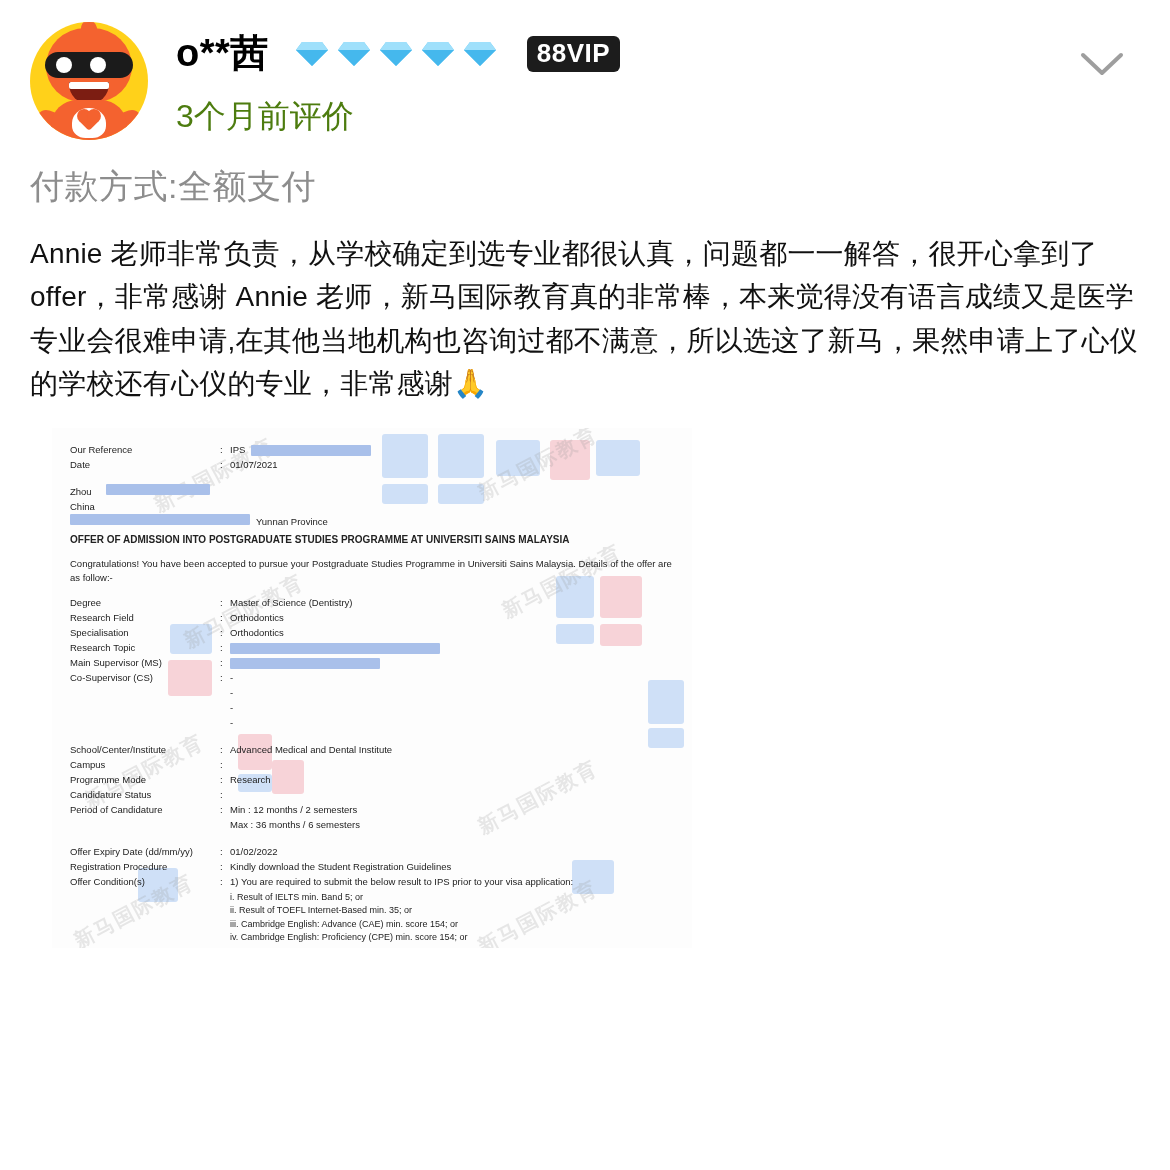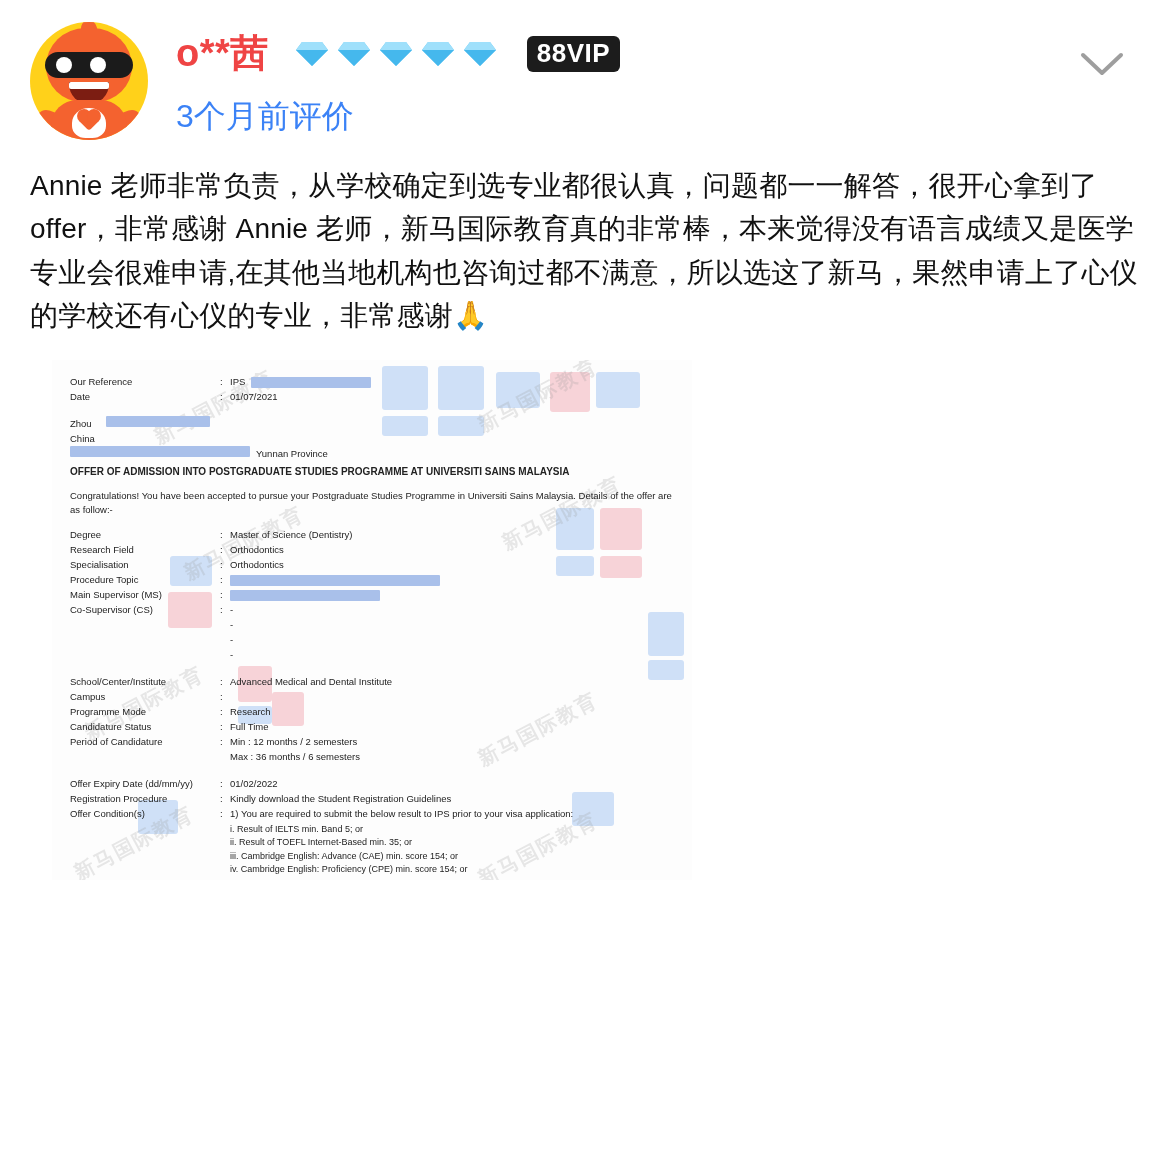--- a/index.html
+++ b/index.html
@@ -160,21 +160,21 @@
     padding-top: 6px;
   }
   .name-row {
     display: flex;
     align-items: center;
     gap: 14px;
   }
   .nickname {
     font-size: 38px;
     font-weight: bold;
-    color: #ef4444;
+    color: #000000;
     letter-spacing: 0.5px;
   }
   .diamonds {
     display: flex;
     align-items: center;
     gap: 8px;
     margin-left: 12px;
   }
   .diamond {
     width: 34px;
@@ -188,21 +188,21 @@
     font-size: 26px;
     font-weight: bold;
     border-radius: 6px;
     padding: 4px 10px 6px 10px;
     letter-spacing: 0.5px;
     line-height: 1;
   }
   .timestamp {
     margin-top: 16px;
     font-size: 32px;
-    color: #3b82f6;
+    color: #4d7c0f;
   }
   .chevron-btn {
     position: absolute;
     right: 10px;
     top: 14px;
     width: 56px;
     height: 56px;
     display: flex;
     align-items: center;
     justify-content: center;
@@ -359,20 +359,21 @@
       <div class="timestamp">3个月前评价</div>
     </div>
 
     <div class="chevron-btn">
       <svg width="44" height="26" viewBox="0 0 44 26">
         <polyline points="3,4 22,22 41,4" fill="none" stroke="#9e9e9e" stroke-width="4" stroke-linecap="round" stroke-linejoin="round"></polyline>
       </svg>
     </div>
   </div>
 
+  <div class="payment">付款方式:全额支付</div>
 
   <div class="body-text">Annie 老师非常负责，从学校确定到选专业都很认真，问题都一一解答，很开心拿到了 offer，非常感谢 Annie 老师，新马国际教育真的非常棒，本来觉得没有语言成绩又是医学专业会很难申请,在其他当地机构也咨询过都不满意，所以选这了新马，果然申请上了心仪的学校还有心仪的专业，非常感谢🙏</div>
 
   <div class="offer-doc">
 
     <div class="wm blue" style="left:330px; top:6px;  width:46px; height:44px;"></div>
     <div class="wm blue" style="left:386px; top:6px;  width:46px; height:44px;"></div>
     <div class="wm blue" style="left:330px; top:56px; width:46px; height:20px;"></div>
     <div class="wm blue" style="left:386px; top:56px; width:46px; height:20px;"></div>
     <div class="wm blue" style="left:444px; top:12px; width:44px; height:36px;"></div>
@@ -440,21 +441,21 @@
           <span class="doc-label">Research Field</span>
           <span class="doc-colon">:</span>
           <span class="doc-val">Orthodontics</span>
         </div>
         <div class="doc-row">
           <span class="doc-label">Specialisation</span>
           <span class="doc-colon">:</span>
           <span class="doc-val">Orthodontics</span>
         </div>
         <div class="doc-row">
-          <span class="doc-label">Procedure Topic</span>
+          <span class="doc-label">Research Topic</span>
           <span class="doc-colon">:</span>
           <span class="doc-val"><span class="redact" style="width:210px;"></span></span>
         </div>
         <div class="doc-row">
           <span class="doc-label">Main Supervisor (MS)</span>
           <span class="doc-colon">:</span>
           <span class="doc-val"><span class="redact" style="width:150px;"></span></span>
         </div>
         <div class="doc-row">
           <span class="doc-label">Co-Supervisor (CS)</span>
@@ -489,21 +490,20 @@
           <span class="doc-colon">:</span>
         </div>
         <div class="doc-row">
           <span class="doc-label">Programme Mode</span>
           <span class="doc-colon">:</span>
           <span class="doc-val">Research</span>
         </div>
         <div class="doc-row">
           <span class="doc-label">Candidature Status</span>
           <span class="doc-colon">:</span>
-          <span class="doc-val">Full Time</span>
         </div>
         <div class="doc-row">
           <span class="doc-label">Period of Candidature</span>
           <span class="doc-colon">:</span>
           <span class="doc-val">Min : 12 months / 2 semesters</span>
         </div>
         <div class="doc-row">
           <span class="doc-label"></span>
           <span class="doc-colon"></span>
           <span class="doc-val">Max : 36 months / 6 semesters</span>

